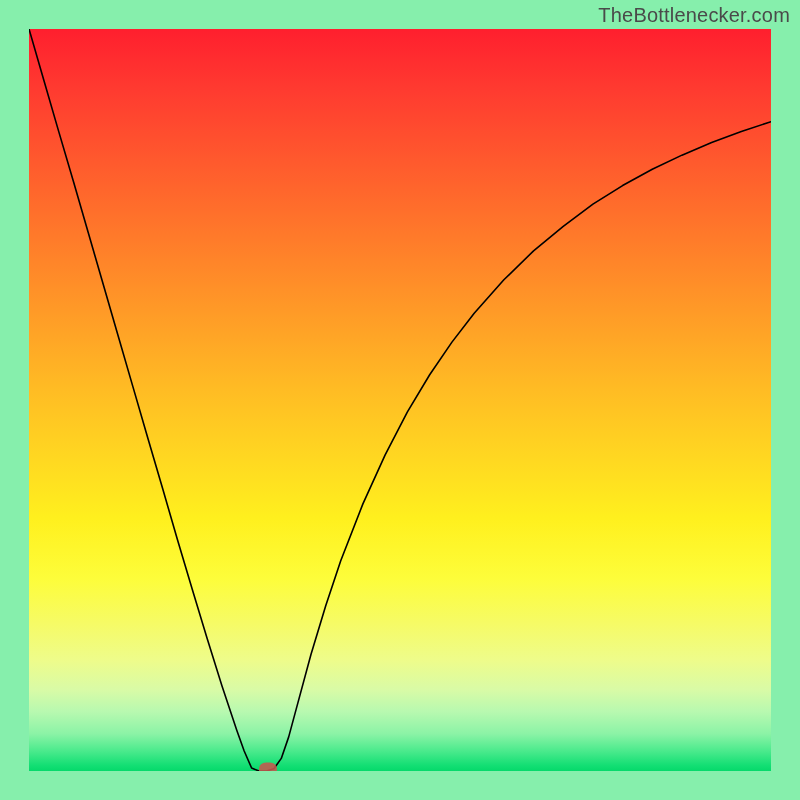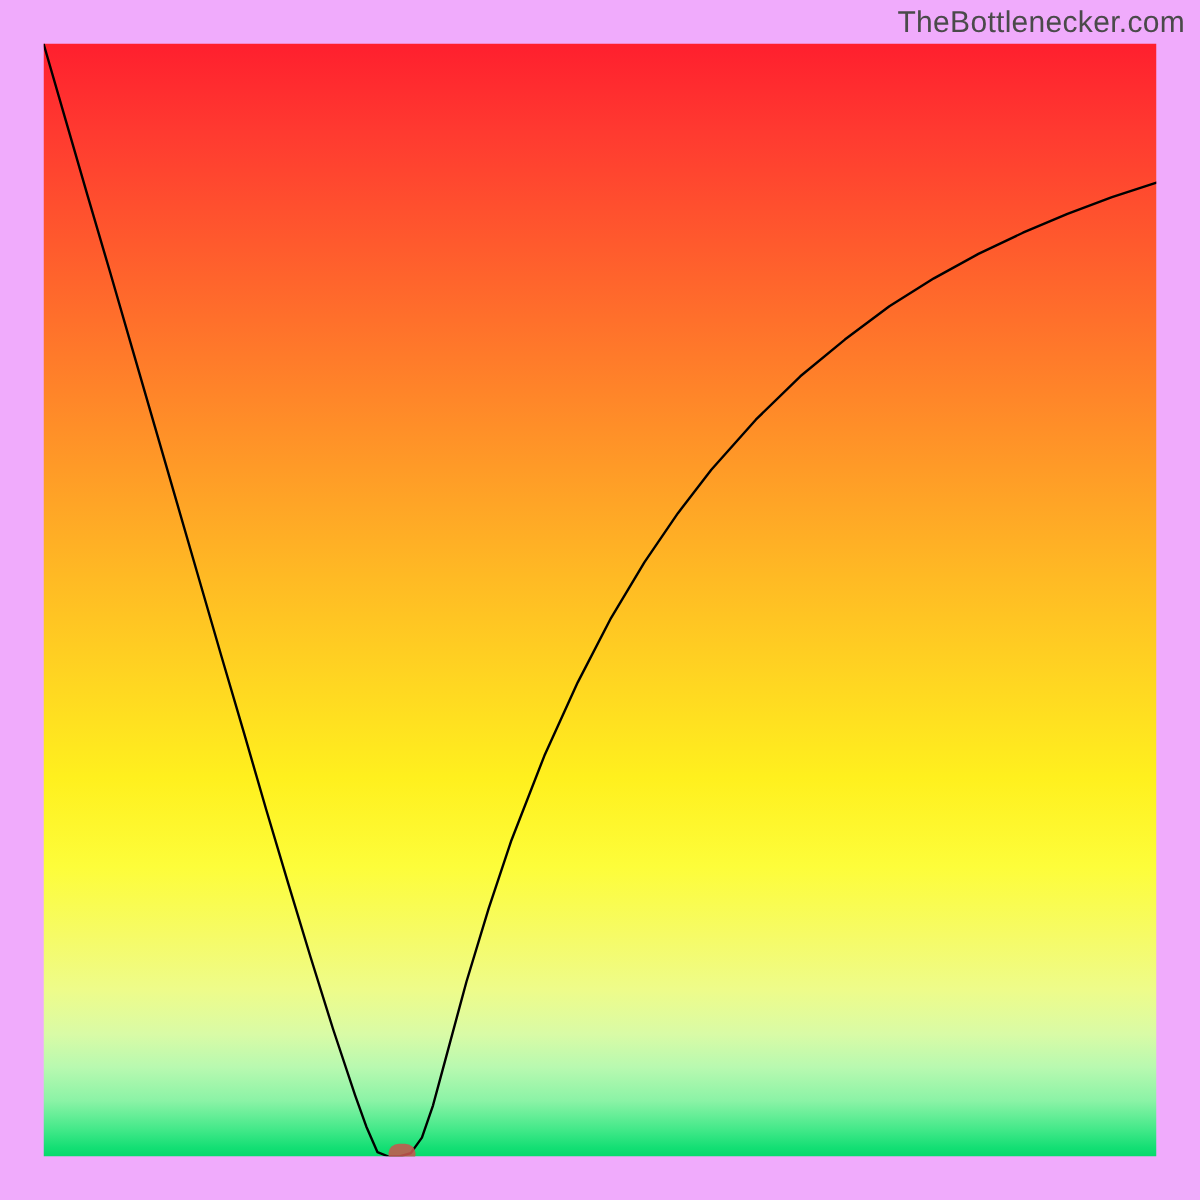--- a/index.html
+++ b/index.html
@@ -8,21 +8,21 @@
     width: 800px;
     height: 800px;
     overflow: hidden;
     background: #000;
     font-family: Arial, Helvetica, sans-serif;
   }
   .frame {
     position: relative;
     width: 800px;
     height: 800px;
-    background: #f0abfc;
+    background: #86efac;
   }
   .plot {
     position: absolute;
     left: 29px;
     top: 29px;
     width: 742px;
     height: 742px;
     overflow: hidden;
   }
   .gradient {

